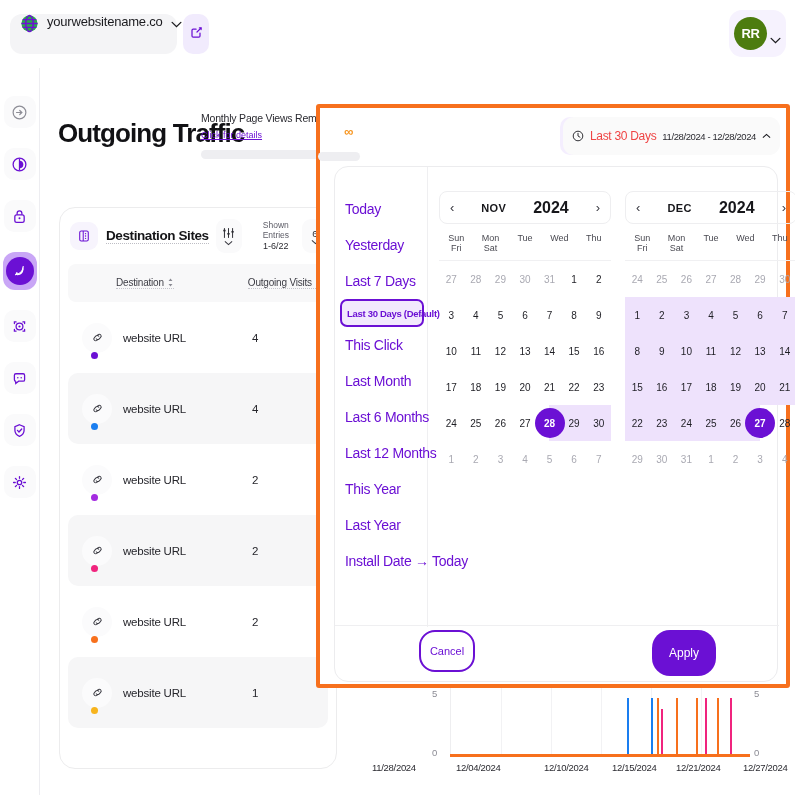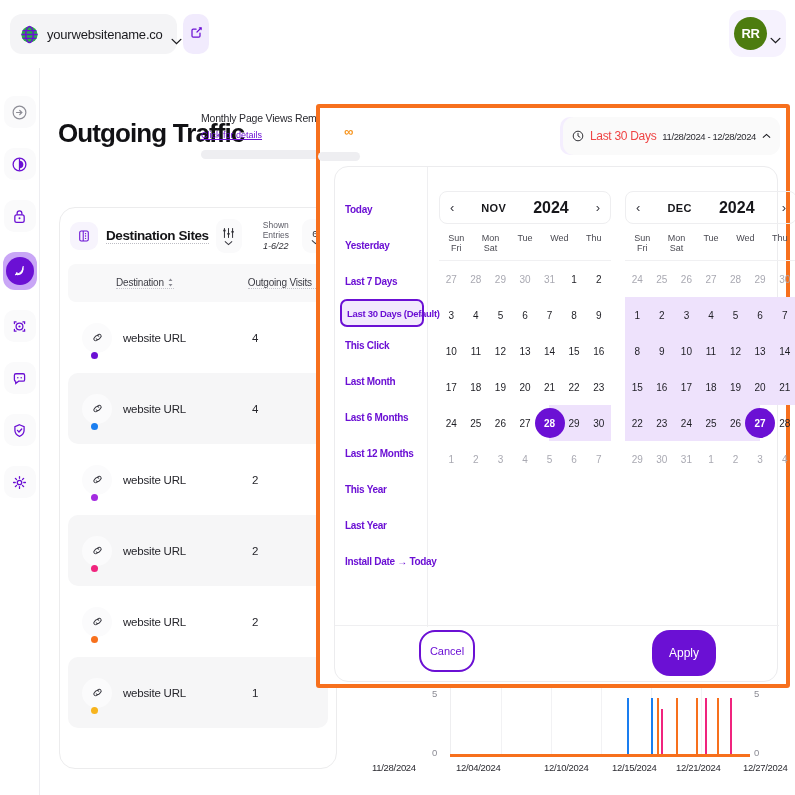--- a/index.html
+++ b/index.html
@@ -14,21 +14,21 @@
 
   
   #topbar {
     position: absolute; left: 0; top: 0; width: 795px; height: 68px;
     background: #ffffff; z-index: 30;
   }
   #site-selector {
     position: absolute; left: 10px; top: 14px;
     width: 167px; height: 40px;
     background: #f4f4f6; border-radius: 12px;
-    display: flex; align-items: center; padding: 0 10px; gap: 8px;
+    display: flex; padding: 0 10px; gap: 8px;
   }
   #globe-icon { width: 19px; height: 19px; flex: 0 0 19px; }
   #site-name {
     font-size: 13px; color: #1b1b1f; letter-spacing: -.2px;
     white-space: nowrap; flex: 1;
   }
   .chev-dn {
     width: 11px; height: 7px; flex: 0 0 11px;
   }
   #open-ext-btn {
@@ -107,21 +107,21 @@
   }
   #filter-btn {
     margin-left: 7px; width: 26px; height: 34px; border-radius: 9px;
     background: #fafafb; display: flex; flex-direction: column;
     align-items: center; justify-content: center; gap: 1px; flex: 0 0 26px;
   }
   #shown-entries {
     margin-left: 8px; text-align: center; line-height: 1.25; flex: 1;
   }
   #se-label { font-size: 8.5px; color: #5d5d67; }
-  #se-value { font-size: 9px; color: #2b2b31; font-style: italic; }
+  #se-value { font-size: 9px; color: #2b2b31; }
   #page-size {
     width: 26px; height: 34px; border-radius: 9px; background: #fafafb;
     display: flex; flex-direction: column; align-items: center;
     justify-content: center; flex: 0 0 26px; margin-right: 2px;
   }
   #ps-num { font-size: 9.5px; color: #2b2b31; }
 
   #dest-colhead {
     height: 38px; background: #f8f8f9; display: flex; align-items: center;
     margin: 0 8px; border-radius: 8px;
@@ -208,21 +208,21 @@
   #dp-card {
     position: absolute; left: 14px; top: 58px; width: 444px; height: 516px;
     background: #fff; border: 1px solid #ececee; border-radius: 14px;
   }
   #presets {
     position: absolute; left: 0; top: 0; width: 93px; height: 460px;
     border-right: 1px solid #efeff1; padding-top: 24px;
   }
   .preset {
     height: 36px; display: flex; align-items: center; padding-left: 10px;
-    font-size: 10px; color: #6b10d4; letter-spacing: -.3px; white-space: nowrap; font-weight: bold;
+    font-size: 14px; color: #6b10d4; letter-spacing: -.3px; white-space: nowrap;
   }
   .preset.sel {
     background: #f2e9fd; border: 2px solid #6b10d4; border-radius: 7px;
     margin: 0 3px 0 5px; height: 28px; font-weight: bold;
     padding-left: 5px; font-size: 9.5px;
   }
 
   .cal { position: absolute; top: 24px; width: 172px; }
   #cal-nov { left: 104px; }
   #cal-dec { left: 290px; }

